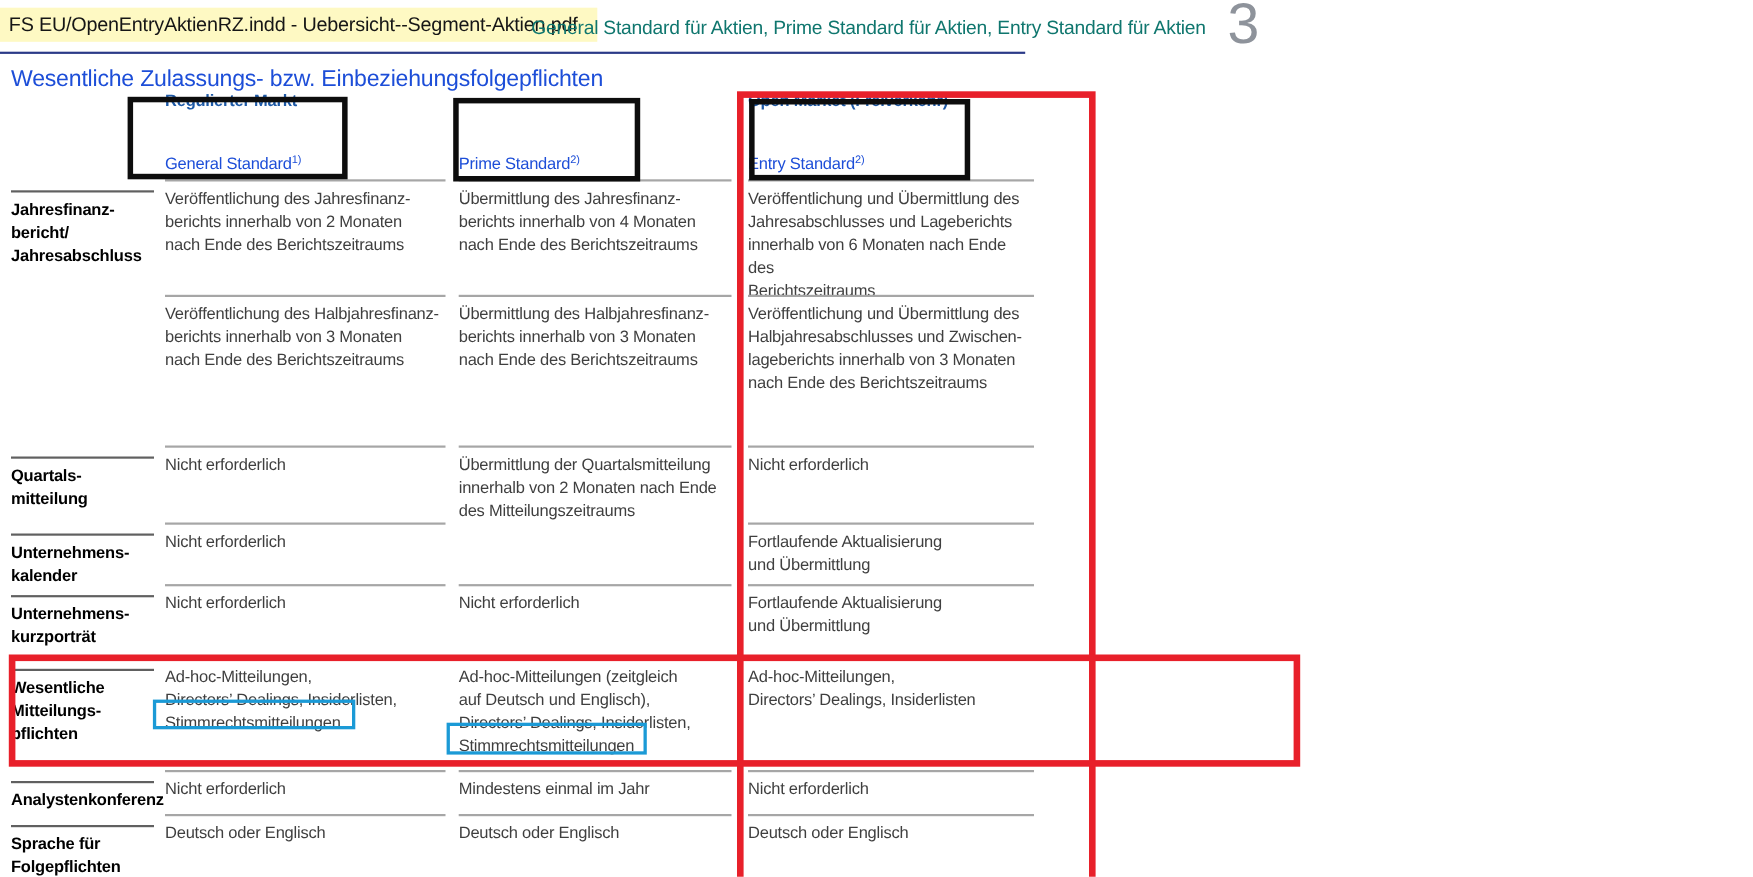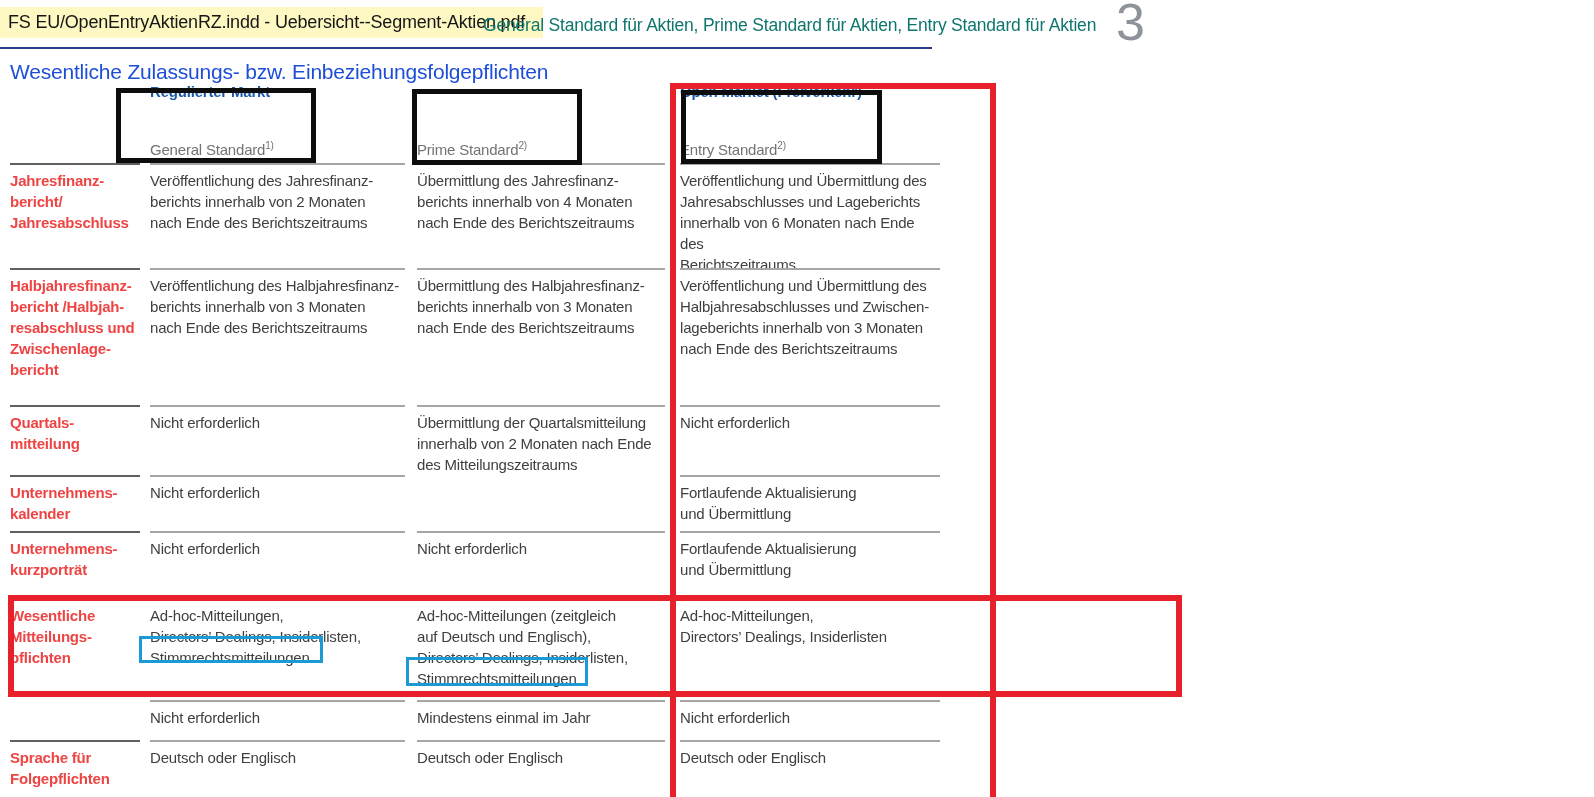--- a/index.html
+++ b/index.html
@@ -38,34 +38,34 @@
     position:absolute;left:0;width:930px;
     display:grid;
     grid-template-columns:130px 10px 255px 12px 248px 15px 260px;
   }
   .cell{
     font-size:15px;line-height:21px;color:#3f3f3f;
     white-space:pre-line;padding-top:5px;
     border-top:2px solid #a6a6a6;letter-spacing:-0.2px;
   }
   .cell.label{
-    font-weight:bold;color:#ef4444;border-top:2px solid #606060;
+    font-weight:bold;color:#000000;border-top:2px solid #606060;margin-top:10px;
   }
   .c0{grid-column:1;}
   .c1{grid-column:3;}
   .c2{grid-column:5;}
   .c3{grid-column:7;}
   
   .thead .cell{border-top:none;padding-top:0;}
   .thead-cell{
     display:flex;flex-direction:column;justify-content:space-between;
     height:79px;padding-top:16px;box-sizing:border-box;padding-bottom:5px;gap:24px;
   }
   .market{font-weight:bold;color:#1d59a6;font-size:15px;line-height:16px;}
-  .segment{color:#737373;font-size:15px;line-height:16px;font-weight:normal;}
+  .segment{color:#1d4ed8;font-size:15px;line-height:16px;font-weight:normal;}
   .segment sup{font-size:10px;line-height:0;}
   
   .overlay{position:absolute;background:transparent;pointer-events:none;}
   .black-box{border:5px solid #0d0d0d;}
   .red-box{border:6px solid #e8202a;}
   .blue-box{border:3px solid #1b9ad6;}
   #black-box-1{left:116px;top:88px;width:190px;height:65px;}
   #black-box-2{left:412px;top:89px;width:160px;height:66px;}
   #black-box-3{left:681px;top:90px;width:191px;height:64px;}
   #red-tall-box{left:670px;top:83px;width:314px;height:740px;}
@@ -110,25 +110,20 @@
     <div class="cell c2">Übermittlung des Jahresfinanz-
 berichts innerhalb von 4 Monaten
 nach Ende des Berichtszeitraums</div>
     <div class="cell c3">Veröffentlichung und Übermittlung des
 Jahresabschlusses und Lageberichts
 innerhalb von 6 Monaten nach Ende des
 Berichtszeitraums</div>
   </div>
 
   <div class="trow" style="top:184px;height:125px;">
-    <div class="cell label c0">Halbjahresfinanz-
-bericht /Halbjah-
-resabschluss und
-Zwischenlage-
-bericht</div>
     <div class="cell c1">Veröffentlichung des Halbjahresfinanz-
 berichts innerhalb von 3 Monaten
 nach Ende des Berichtszeitraums</div>
     <div class="cell c2">Übermittlung des Halbjahresfinanz-
 berichts innerhalb von 3 Monaten
 nach Ende des Berichtszeitraums</div>
     <div class="cell c3">Veröffentlichung und Übermittlung des
 Halbjahresabschlusses und Zwischen-
 lageberichts innerhalb von 3 Monaten
 nach Ende des Berichtszeitraums</div>
@@ -170,20 +165,21 @@
 Stimmrechtsmitteilungen</div>
     <div class="cell c2">Ad-hoc-Mitteilungen (zeitgleich
 auf Deutsch und Englisch),
 Directors’ Dealings, Insiderlisten,
 Stimmrechtsmitteilungen</div>
     <div class="cell c3">Ad-hoc-Mitteilungen,
 Directors’ Dealings, Insiderlisten</div>
   </div>
 
   <div class="trow" style="top:616px;height:40px;">
+    <div class="cell label c0">Analystenkonferenz</div>
     <div class="cell c1">Nicht erforderlich</div>
     <div class="cell c2">Mindestens einmal im Jahr</div>
     <div class="cell c3">Nicht erforderlich</div>
   </div>
 
   <div class="trow" style="top:656px;height:80px;">
     <div class="cell label c0">Sprache für
 Folgepflichten</div>
     <div class="cell c1">Deutsch oder Englisch</div>
     <div class="cell c2">Deutsch oder Englisch</div>

